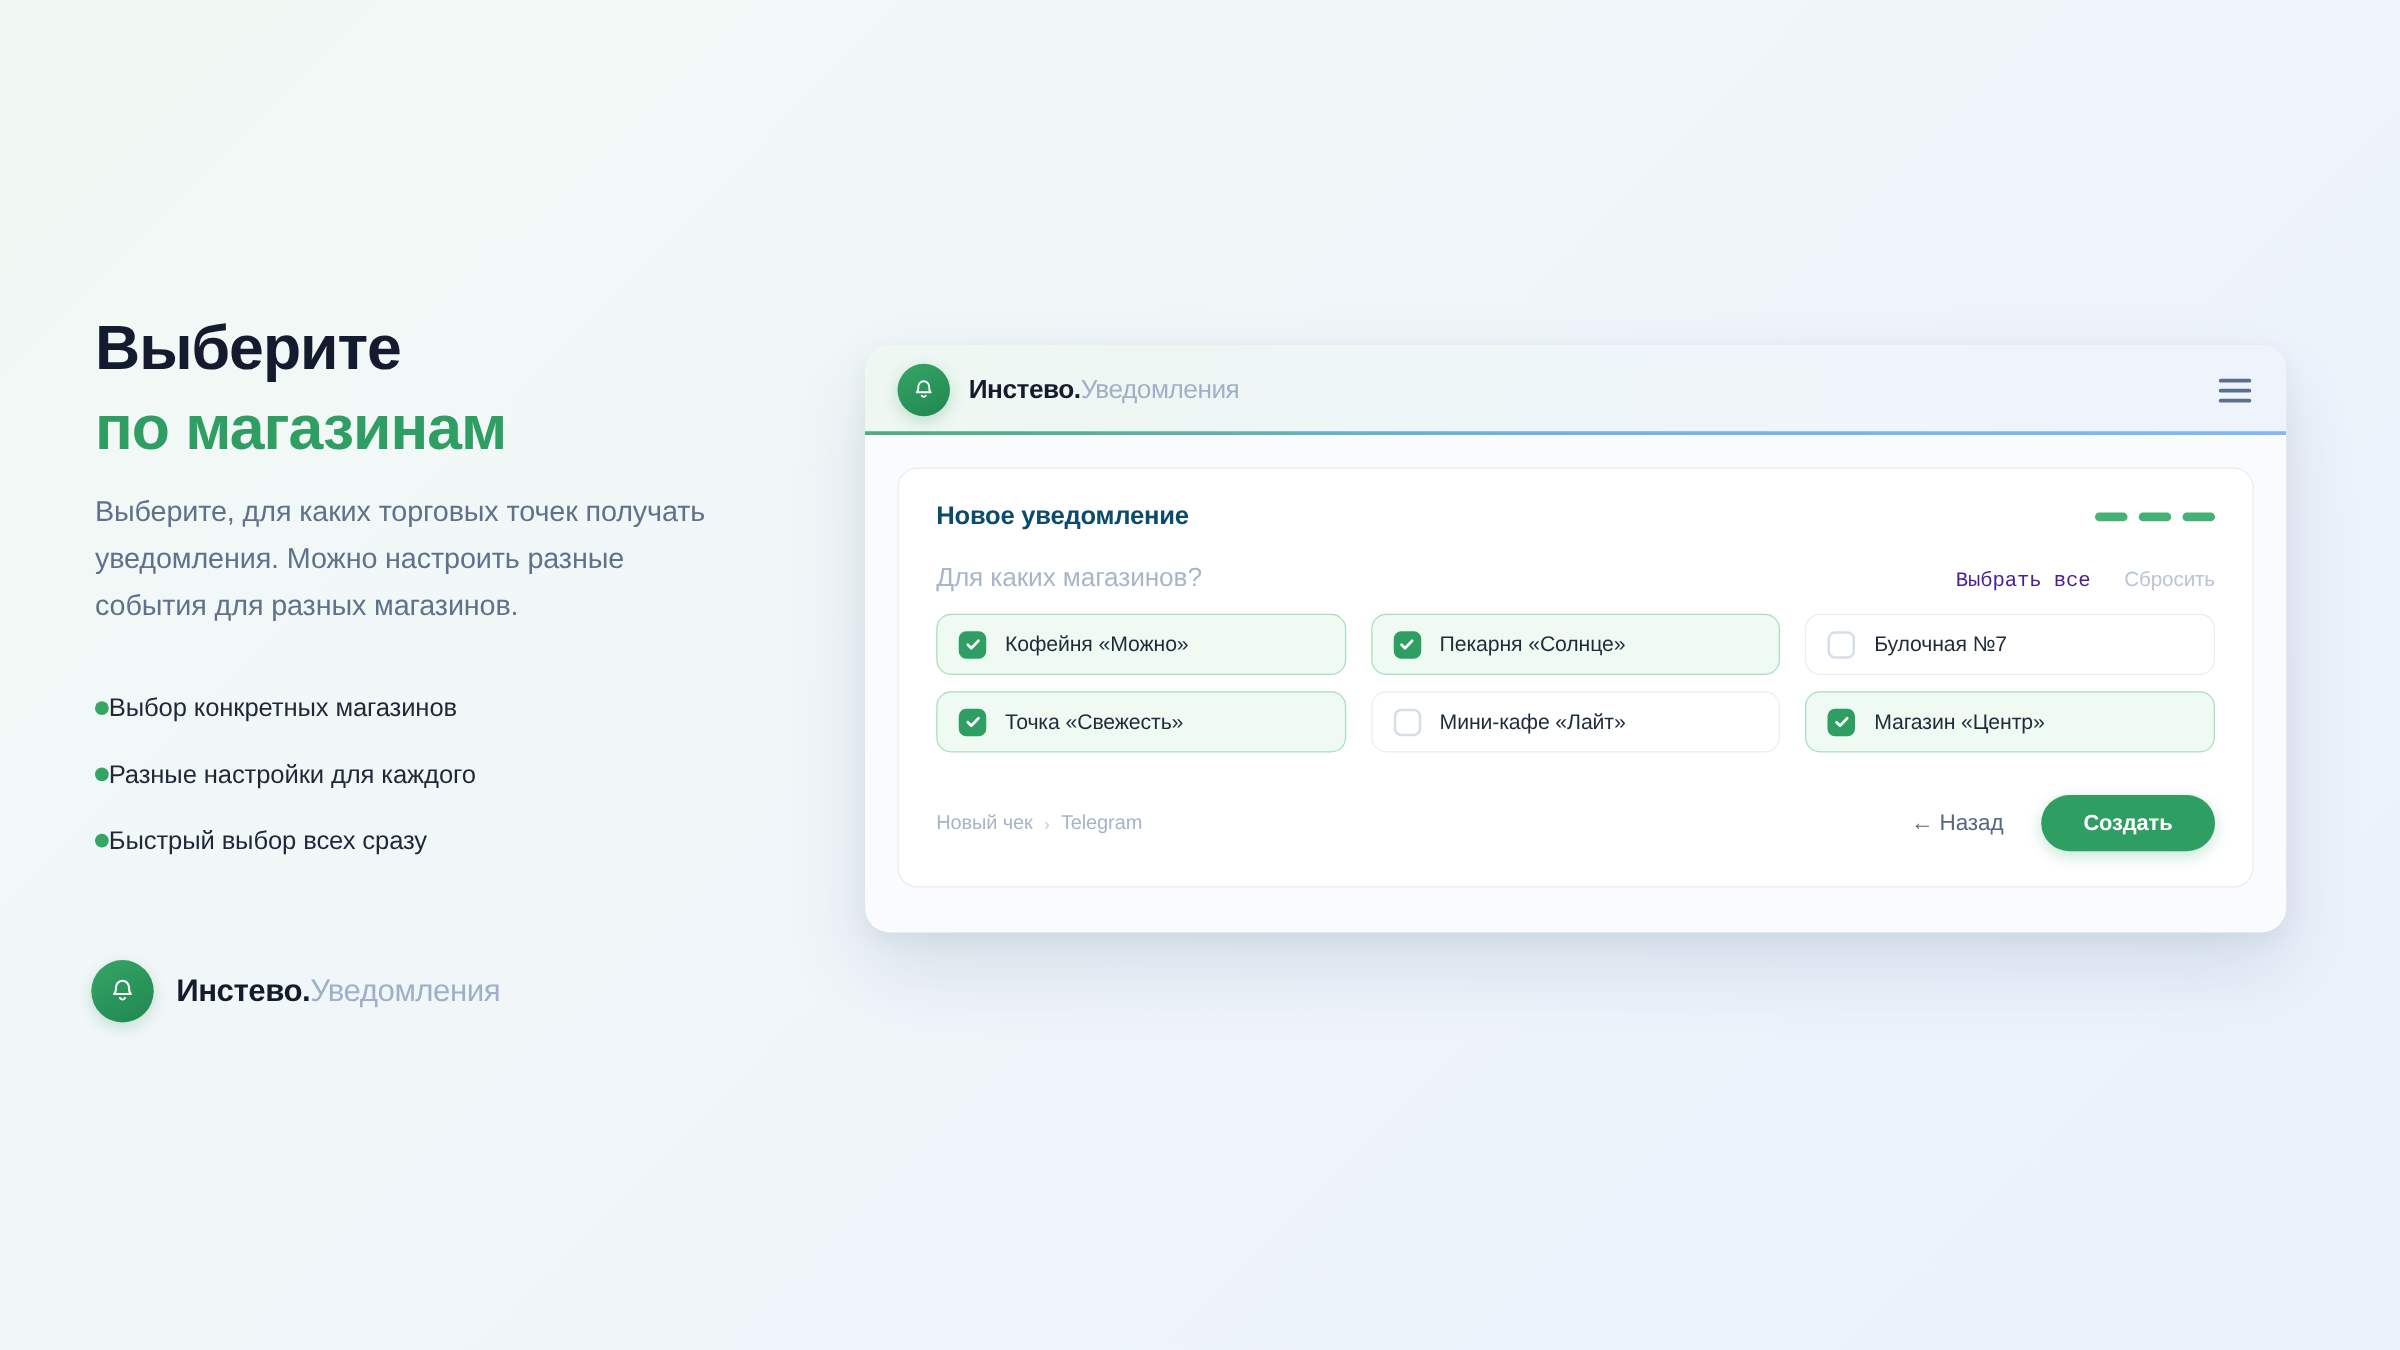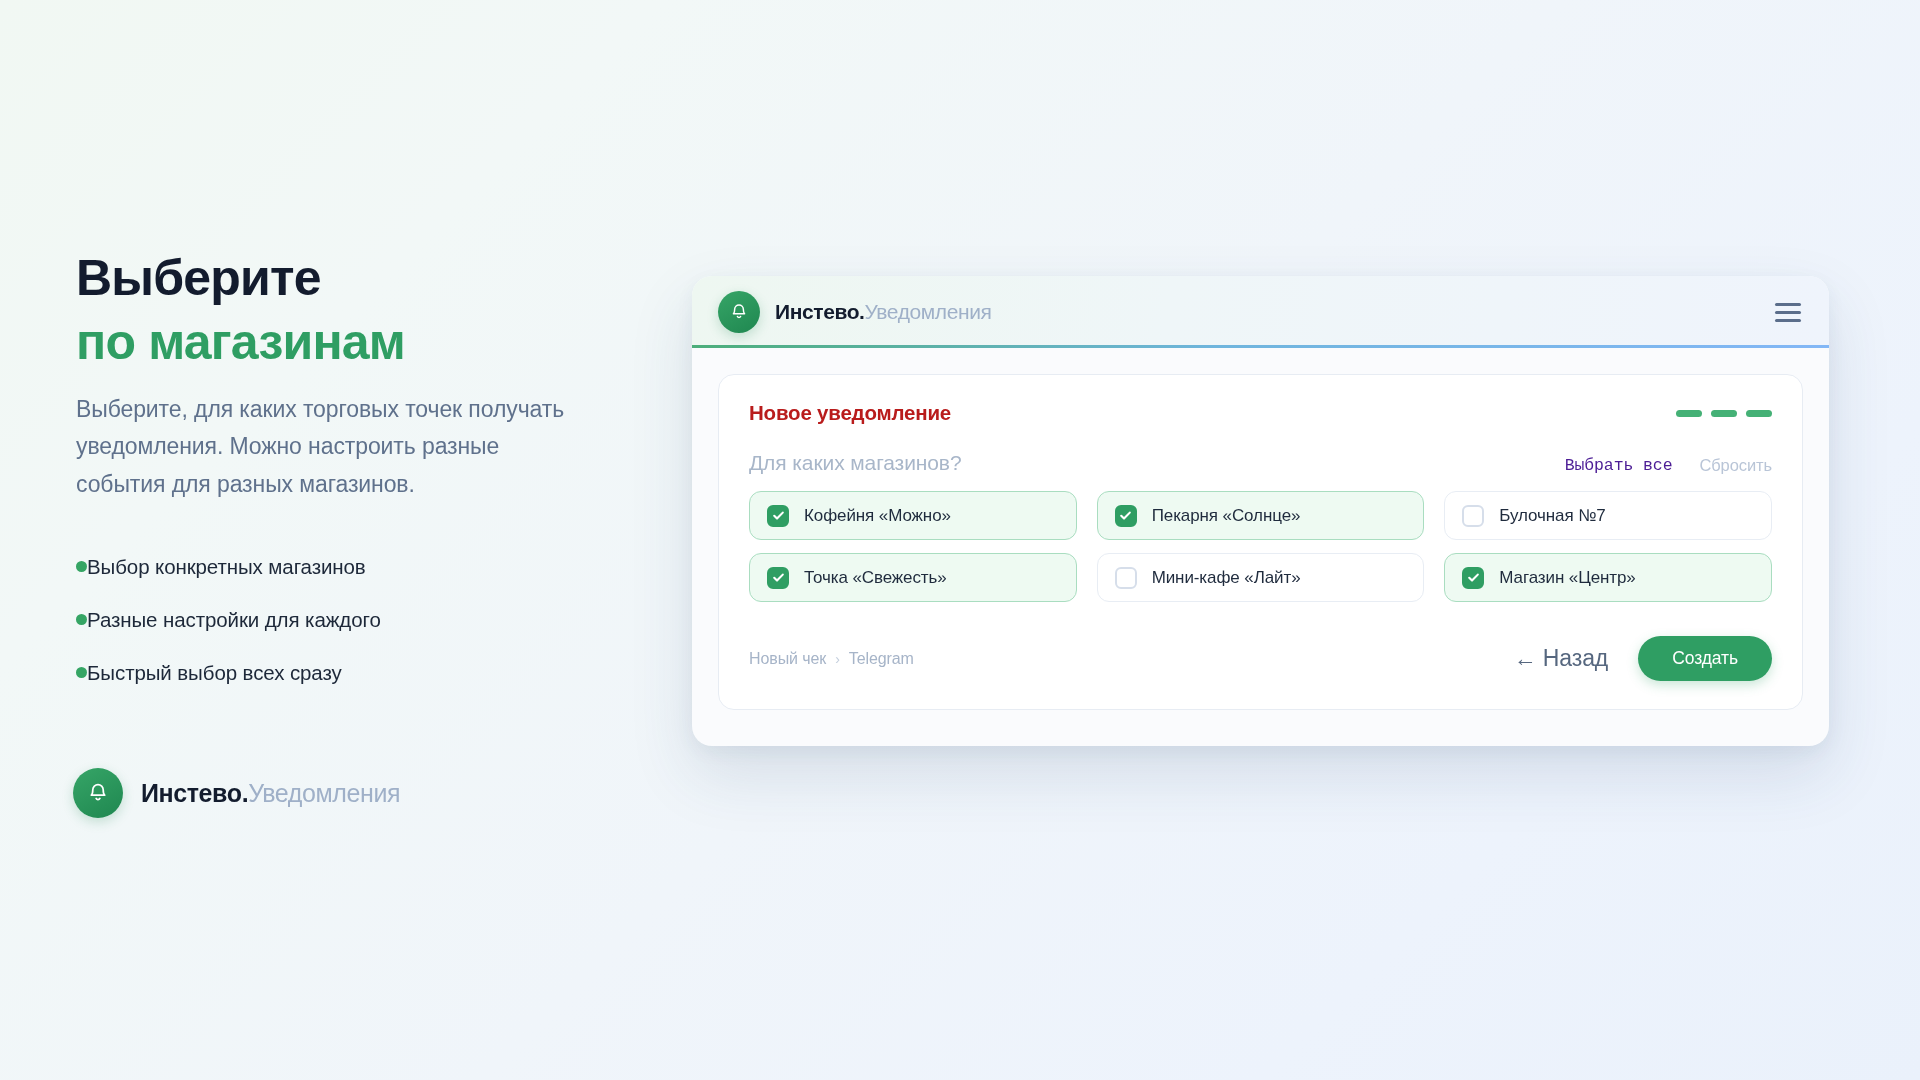--- a/index.html
+++ b/index.html
@@ -176,21 +176,21 @@
   }
 
   .panel-head {
     display: flex;
     align-items: center;
     justify-content: space-between;
   }
   .panel-title {
     font-size: 20.5px;
     font-weight: bold;
-    color: #b91c1c;
+    color: #0c4a6e;
     letter-spacing: -0.2px;
   }
   .steps { display: flex; gap: 9px; }
   .step-dash {
     width: 26px;
     height: 7px;
     border-radius: 4px;
     background: #45b176;
   }
 
@@ -277,35 +277,35 @@
   }
   .breadcrumb-sep { color: #c3cedd; font-size: 14px; }
   .breadcrumb-item { cursor: pointer; text-align: right; }
 
   .foot-actions {
     display: flex;
     align-items: center;
     gap: 30px;
   }
   .back-link {
-    font-size: 23px;
+    font-size: 18px;
     color: #56677f;
     letter-spacing: -0.1px;
     cursor: pointer;
     white-space: nowrap;
   }
   .btn-create {
     height: 45px;
     padding: 0 34px;
     border: none;
     border-radius: 23px;
     background: #2f9e63;
     color: #ffffff;
     font-size: 17.5px;
-    font-weight: normal;
+    font-weight: bold;
     letter-spacing: -0.1px;
     font-family: inherit;
     cursor: pointer;
     box-shadow: 0 4px 12px rgba(47,158,99,0.26);
   }
 </style>
 </head>
 <body>
 
 <div class="stage">

